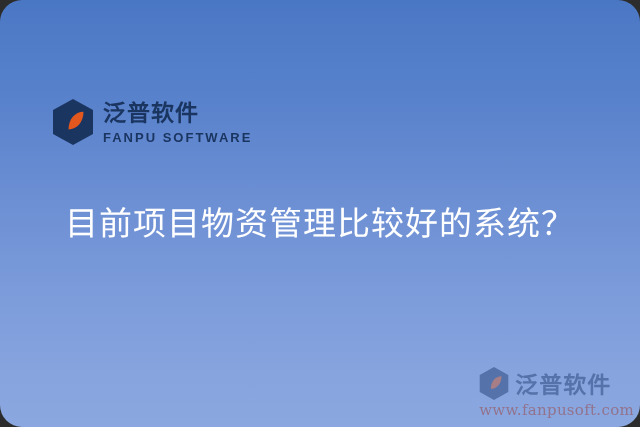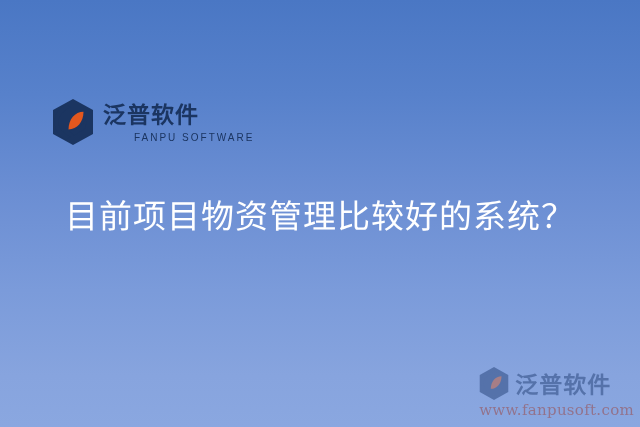--- a/index.html
+++ b/index.html
@@ -15,20 +15,21 @@
     overflow: hidden;
     font-family: "Liberation Sans", sans-serif;
     
     background: linear-gradient(to bottom,
         #4a77c4 0%,
         #5781cb 22%,
         #6b8ed3 45%,
         #7b9bda 68%,
         #87a4de 88%,
         #8aa7e0 100%);
+    border-radius: 22px;
   }
 
   
   #logo-lockup {
     position: absolute;
     left: 52px;
     top: 99px;
     display: flex;
     align-items: center;
     gap: 9px;
@@ -49,34 +50,33 @@
     font-family: "DejaVu Sans", "Liberation Sans", sans-serif;
     font-size: 23px;
     font-weight: bold;
     line-height: 1.05;
     color: #1b3561;
     letter-spacing: 1px;
     white-space: nowrap;
   }
   .logo-en {
     font-family: "Liberation Sans", sans-serif;
-    font-size: 10px;
-    font-weight: normal;
+    font-size: 13px;
+    font-weight: bold;
     color: #1b3561;
     letter-spacing: 2.0px;
     margin-top: 4px;
     white-space: nowrap;
-    margin-left: 31px;
   }
 
   
   #headline {
     position: absolute;
     left: 0;
-    top: 194px;
+    top: 201px;
     width: 640px;
     text-align: center;
   }
   .headline-line {
     font-family: "DejaVu Serif", "Liberation Serif", serif;
     font-size: 33px;
     line-height: 46px;
     color: #ffffff;
     letter-spacing: 1px;
     white-space: nowrap;

